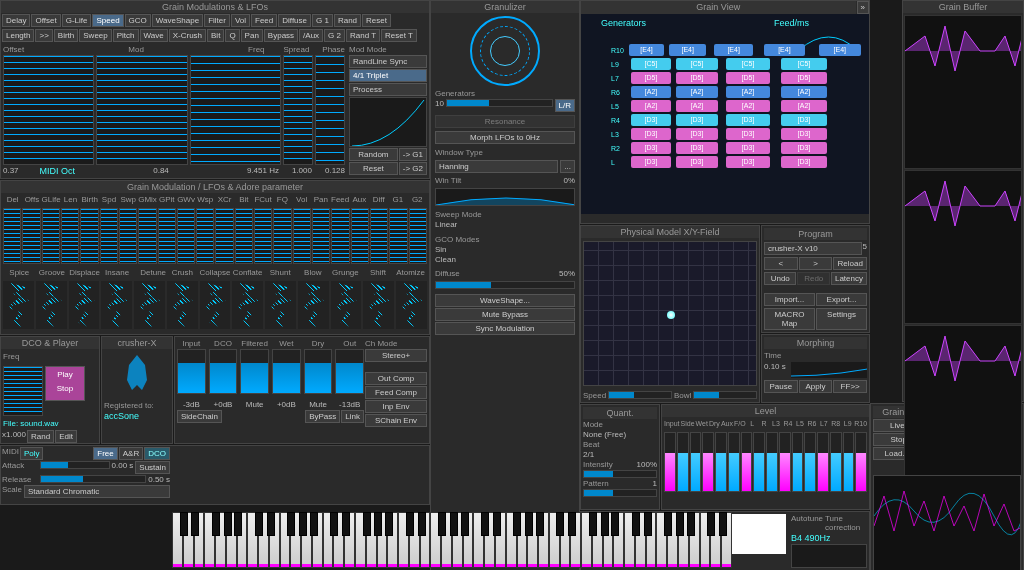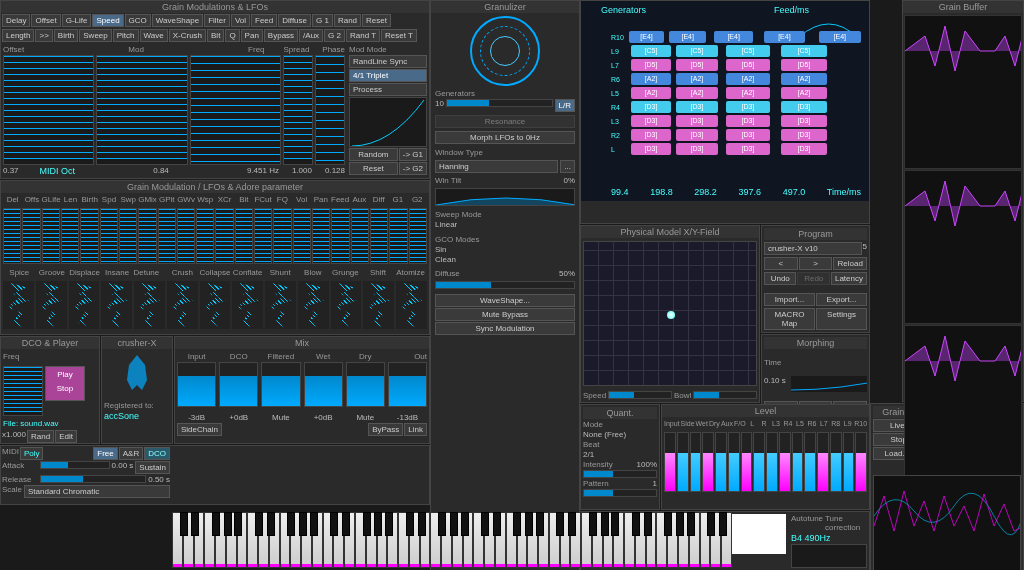--- a/index.html
+++ b/index.html
@@ -177,21 +177,21 @@
           <div style="flex:1;background:#1a1a1a;background-image:repeating-linear-gradient(to bottom,#0af 0,#0af 1px,transparent 1px,transparent 4px);border:1px solid #444;"></div>
           <div style="flex:1;background:#1a1a1a;background-image:repeating-linear-gradient(to bottom,#0af 0,#0af 1px,transparent 1px,transparent 4px);border:1px solid #444;"></div>
           <div style="flex:1;background:#1a1a1a;background-image:repeating-linear-gradient(to bottom,#0af 0,#0af 1px,transparent 1px,transparent 4px);border:1px solid #444;"></div>
           <div style="flex:1;background:#1a1a1a;background-image:repeating-linear-gradient(to bottom,#0af 0,#0af 1px,transparent 1px,transparent 4px);border:1px solid #444;"></div>
         </div>
   <div class="row" style="padding:2px;gap:0;" id="adore-row2h">
           <span class="label" style="flex:1;text-align:center">Spice</span>
           <span class="label" style="flex:1;text-align:center">Groove</span>
           <span class="label" style="flex:1;text-align:center">Displace</span>
           <span class="label" style="flex:1;text-align:center">Insane</span>
-          <span class="label" style="flex:1;text-align:left">Detune</span>
+          <span class="label" style="flex:1;text-align:right">Detune</span>
           <span class="label" style="flex:1;text-align:center">Crush</span>
           <span class="label" style="flex:1;text-align:center">Collapse</span>
           <span class="label" style="flex:1;text-align:center">Conflate</span>
           <span class="label" style="flex:1;text-align:center">Shunt</span>
           <span class="label" style="flex:1;text-align:center">Blow</span>
           <span class="label" style="flex:1;text-align:center">Grunge</span>
           <span class="label" style="flex:1;text-align:center">Shift</span>
           <span class="label" style="flex:1;text-align:center">Atomize</span>
         </div>
   <div class="row" style="padding:2px;gap:2px;height:55px;" id="adore-squig">
@@ -230,30 +230,29 @@
   </div>
   <div class="panel col" style="width:72px;">
    <div class="title">crusher-X</div>
    <div style="height:50px;text-align:center;"><svg width="40" height="45">
               <path d="M20,5 L12,15 L10,30 L15,40 L20,35 L25,40 L30,30 L28,15 Z" fill="#0af" opacity="0.7"></path>
             </svg></div>
    <div class="label" style="padding:0 2px;">Registered to:</div>
    <div class="cyan" style="padding:0 2px;">accSone</div>
   </div>
   <div class="panel col" style="flex:1;">
-   <div class="title">Mix</div>
    <div class="row" style="padding:2px;">
     <div class="col" style="flex:1;">
      <div class="row" style="gap:3px;" id="mix-headers">
                 <span class="label" style="flex:1;text-align:center">Input</span>
                 <span class="label" style="flex:1;text-align:center">DCO</span>
                 <span class="label" style="flex:1;text-align:center">Filtered</span>
                 <span class="label" style="flex:1;text-align:center">Wet</span>
                 <span class="label" style="flex:1;text-align:center">Dry</span>
-                <span class="label" style="flex:1;text-align:right">Out</span>
+                <span class="label" style="flex:1;text-align:center">Out</span>
               </div>
      <div class="row" style="gap:3px;height:50px;" id="mix-sliders">
                 <div class="slider-v" style="flex:1"></div>
                 <div class="slider-v" style="flex:1"></div>
                 <div class="slider-v" style="flex:1"></div>
                 <div class="slider-v" style="flex:1"></div>
                 <div class="slider-v" style="flex:1"></div>
                 <div class="slider-v" style="flex:1"></div>
               </div>
      <div class="row" style="gap:3px;" id="mix-vals">
@@ -263,20 +262,29 @@
                 <span class="val" style="flex:1;text-align:center">+0dB</span>
                 <span class="val" style="flex:1;text-align:center">Mute</span>
                 <span class="val" style="flex:1;text-align:center">-13dB</span>
               </div>
      <div class="row" style="gap:1px;">
                 <div class="btn">SideChain</div>
                 <span style="flex:1"></span>
                 <div class="btn">ByPass</div>
                 <div class="btn">Link</div>
               </div>
+    </div>
+    <div class="col" style="width:62px;gap:1px;">
+     <span class="label">Ch Mode</span>
+     <div class="btn">Stereo+</div>
+     <div style="height:8px;"></div>
+     <div class="btn">Out Comp</div>
+     <div class="btn">Feed Comp</div>
+     <div class="btn">Inp Env</div>
+     <div class="btn">SChain Env</div>
     </div>
    </div>
   </div>
  </div>
 
  <div class="panel row" style="height:60px;">
   <div class="col" style="width:170px;padding:1px;gap:1px;">
    <div class="row" style="gap:1px;">
             <span class="label">MIDI</span>
             <div class="btn cyan">Poly</div>
@@ -341,20 +349,24 @@
  <div class="col" style="padding:4px;gap:1px;">
   <div class="btn">WaveShape...</div>
   <div class="btn">Mute Bypass</div>
   <div class="btn">Sync Modulation</div>
  </div>
 </div>
 
 <div class="col">
 
  <div class="panel" style="height:224px;">
+  <div class="row">
+          <div class="title" style="flex:1">Grain View</div>
+          <div class="btn">»</div>
+        </div>
   <div style="position:relative;height:200px;padding:4px 8px;background:#101522;">
    <span class="cyan" style="position:absolute;top:4px;left:20px;">Generators</span>
    <span class="cyan" style="position:absolute;top:4px;right:60px;">Feed/ms</span>
    <svg style="position:absolute;top:8px;right:10px;" width="60" height="30">
             <path d="M0,28 Q30,2 58,28" stroke="#0cf" fill="none"></path>
           </svg>
    <div style="position:absolute;left:30px;right:8px;top:30px;bottom:22px;" id="grain-rows">
             <div class="row" style="gap:2px;margin-bottom:2px;align-items:center;">
               <span class="cyan" style="width:18px;font-size:7px">R10</span>
               <div class="grain-bar g-blue" style="width:40px;margin-left:0px">[E4]</div>
@@ -413,28 +425,20 @@
               <div class="grain-bar g-pink" style="width:46px;margin-left:9px">[D3]</div>
             </div>
             <div class="row" style="gap:2px;margin-bottom:2px;align-items:center;">
               <span class="cyan" style="width:18px;font-size:7px">L</span>
               <div class="grain-bar g-pink" style="width:40px;margin-left:0px">[D3]</div>
               <div class="grain-bar g-pink" style="width:42px;margin-left:3px">[D3]</div>
               <div class="grain-bar g-pink" style="width:44px;margin-left:6px">[D3]</div>
               <div class="grain-bar g-pink" style="width:46px;margin-left:9px">[D3]</div>
             </div>
           </div>
-   <div class="row cyan" style="position:absolute;bottom:4px;left:30px;right:8px;justify-content:space-between;">
-    <span>99.4</span>
-    <span>198.8</span>
-    <span>298.2</span>
-    <span>397.6</span>
-    <span>497.0</span>
-    <span>Time/ms</span>
-   </div>
   </div>
  </div>
 
  <div class="row" style="height:178px;">
   <div class="panel col" style="width:180px;">
    <div class="title">Physical Model X/Y-Field</div>
    <div class="xy-field" style="flex:1;margin:2px;">
             <div class="xy-dot"></div>
           </div>
    <div class="row" style="padding:2px;gap:2px;">
@@ -464,21 +468,21 @@
     <div style="height:4px;"></div>
     <div class="row" style="gap:1px;">
               <div class="btn" style="flex:1">Import...</div>
               <div class="btn" style="flex:1">Export...</div>
             </div>
     <div class="row" style="gap:1px;">
               <div class="btn" style="flex:1">MACRO Map</div>
               <div class="btn" style="flex:1">Settings</div>
             </div>
    </div>
-   <div class="panel col" style="flex:1;padding:2px;gap:9px;">
+   <div class="panel col" style="flex:1;padding:2px;gap:2px;">
     <div class="title">Morphing</div>
     <span class="label">Time</span>
     <div class="row">
               <span class="val">0.10 s</span>
               <div style="flex:1;height:16px;background:#1a1a1a;margin-left:4px;"><svg width="100%" height="100%">
                   <path d="M0,14 Q50,14 100,2" stroke="#0af" fill="none"></path>
                 </svg></div>
             </div>
     <div class="row" style="gap:1px;">
               <div class="btn" style="flex:1">Pause</div>

